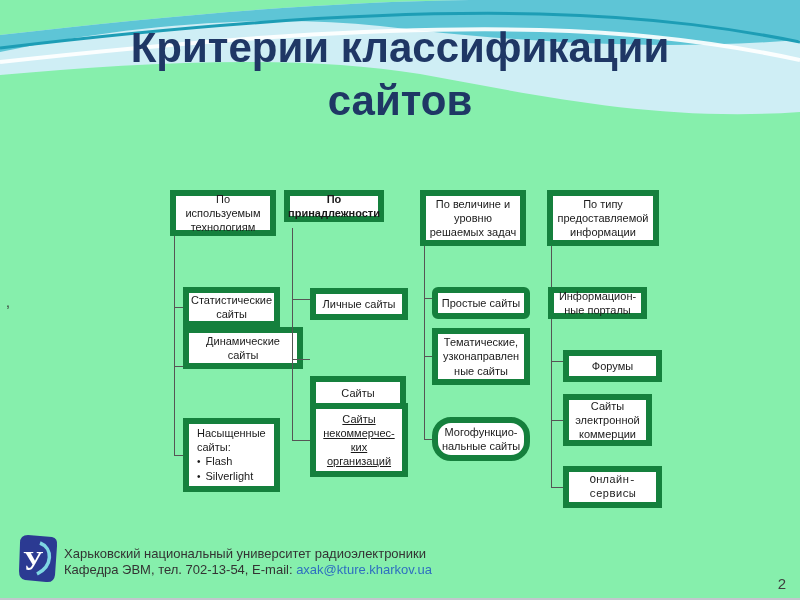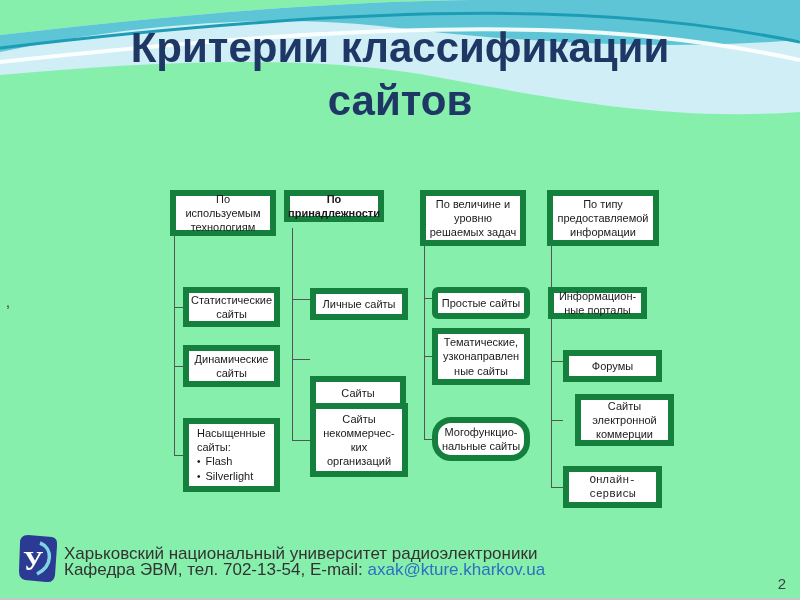--- a/index.html
+++ b/index.html
@@ -21,21 +21,21 @@
     text-align:center;font-size:11px;line-height:1.28;color:#1a1a1a;
     padding:10px 3px;
   }
   .box.bullets{flex-direction:column;align-items:flex-start;text-align:left;
     justify-content:center;padding-left:8px;}
   .bullet-row{display:flex;gap:5px;align-items:baseline;}
   .dot{font-size:10px;}
   .vline{position:absolute;width:1px;background:#555;}
   .stub{position:absolute;height:1px;background:#555;}
   .stray{position:absolute;left:6px;top:294px;font-size:14px;color:#333;}
-  .footer-text{position:absolute;left:64px;top:546px;font-size:17px;
+  .footer-text{position:absolute;left:64px;top:546px;font-size:13px;
     color:#333;line-height:16px;}
   .footer-text a{color:#2e6fc0;text-decoration:none;cursor:pointer;}
   .logo{position:absolute;left:16px;top:533px;}
   .pagenum{position:absolute;right:14px;bottom:8px;font-size:15px;color:#3f3f3f;}
 </style>
 </head>
 <body>
 
 <div class="slide">
 
@@ -52,60 +52,60 @@
   </h1>
 
   <span class="stray">,</span>
 
   <div class="box" style="left:170px;top:190px;width:106px;height:46px;">По используемым технологиям</div>
   <div class="vline" style="left:174px;top:236px;height:219px;"></div>
   <div class="stub" style="left:174px;top:307px;width:9px;"></div>
   <div class="stub" style="left:174px;top:366px;width:9px;"></div>
   <div class="stub" style="left:174px;top:455px;width:9px;"></div>
   <div class="box" style="left:183px;top:287px;width:97px;height:40px;">Статистические сайты</div>
-  <div class="box" style="left:183px;top:345px;width:97px;height:42px;">Динамические сайты</div>
+  <div class="box" style="left:183px;top:327px;width:120px;height:42px;">Динамические сайты</div>
   <div class="box bullets" style="left:183px;top:418px;width:97px;height:74px;">
     <div>Насыщенные сайты:</div>
     <div class="bullet-row">
       <span class="dot">•</span>
       <span>Flash</span>
     </div>
     <div class="bullet-row">
       <span class="dot">•</span>
       <span>Silverlight</span>
     </div>
   </div>
 
   <div class="box" style="left:284px;top:190px;width:100px;height:26px;font-weight:bold;">По принадлежности</div>
   <div class="vline" style="left:292px;top:228px;height:212px;"></div>
   <div class="stub" style="left:292px;top:299px;width:18px;"></div>
   <div class="stub" style="left:292px;top:359px;width:18px;"></div>
   <div class="stub" style="left:292px;top:440px;width:18px;"></div>
   <div class="box" style="left:310px;top:288px;width:98px;height:22px;">Личные сайты</div>
   <div class="box" style="left:310px;top:328px;width:96px;height:62px;margin-top:48px;">Сайты коммерческих организаций</div>
-  <div class="box" style="left:310px;top:403px;width:98px;height:74px;">Сайты некоммерчес-ких организаций</div>
+  <div class="box" style="left:310px;top:403px;width:98px;height:74px;text-decoration:underline;">Сайты некоммерчес-ких организаций</div>
 
   <div class="box" style="left:420px;top:190px;width:106px;height:56px;">По величине и уровню решаемых задач</div>
   <div class="vline" style="left:424px;top:246px;height:193px;"></div>
   <div class="stub" style="left:424px;top:298px;width:8px;"></div>
   <div class="stub" style="left:424px;top:356px;width:8px;"></div>
   <div class="stub" style="left:424px;top:439px;width:8px;"></div>
   <div class="box" style="left:432px;top:287px;width:98px;height:23px;border-radius:6px;">Простые сайты</div>
   <div class="box" style="left:432px;top:328px;width:98px;height:57px;">Тематические, узконаправлен ные сайты</div>
   <div class="box" style="left:432px;top:417px;width:98px;height:44px;border-radius:19px;">Могофункцио-нальные сайты</div>
 
   <div class="box" style="left:547px;top:190px;width:112px;height:56px;">По типу предоставляемой информации</div>
   <div class="vline" style="left:551px;top:246px;height:241px;"></div>
   <div class="stub" style="left:551px;top:306px;width:12px;"></div>
   <div class="stub" style="left:551px;top:361px;width:12px;"></div>
   <div class="stub" style="left:551px;top:420px;width:12px;"></div>
   <div class="stub" style="left:551px;top:487px;width:12px;"></div>
   <div class="box" style="left:548px;top:287px;width:99px;height:23px;">Информацион-ные порталы</div>
   <div class="box" style="left:563px;top:350px;width:99px;height:23px;">Форумы</div>
-  <div class="box" style="left:563px;top:394px;width:99px;height:52px;margin-left:12px;">Сайты электронной коммерции</div>
+  <div class="box" style="left:563px;top:394px;width:89px;height:52px;">Сайты электронной коммерции</div>
   <div class="box" style="left:563px;top:466px;width:99px;height:42px;font-family:Liberation Mono, monospace;">Онлайн-сервисы</div>
 
   <svg class="logo" width="44" height="52" viewBox="0 0 44 52" aria-hidden="true">
     <path d="M4,10 Q4,2 12,2 L36,4 Q42,5 41,13 L39,42 Q38,50 30,49 L9,47 Q3,46 3,38 Z" fill="#2b3a92"></path>
     <text x="7" y="37" fill="#ffffff" font-size="28" font-weight="bold" font-family="Liberation Serif, serif">У</text>
     <path d="M24,10 C37,15 37,33 21,41" stroke="#7fd6e2" stroke-width="3.5" fill="none"></path>
   </svg>
 
   <div class="footer-text">
     <div>Харьковский национальный университет радиоэлектроники</div>

